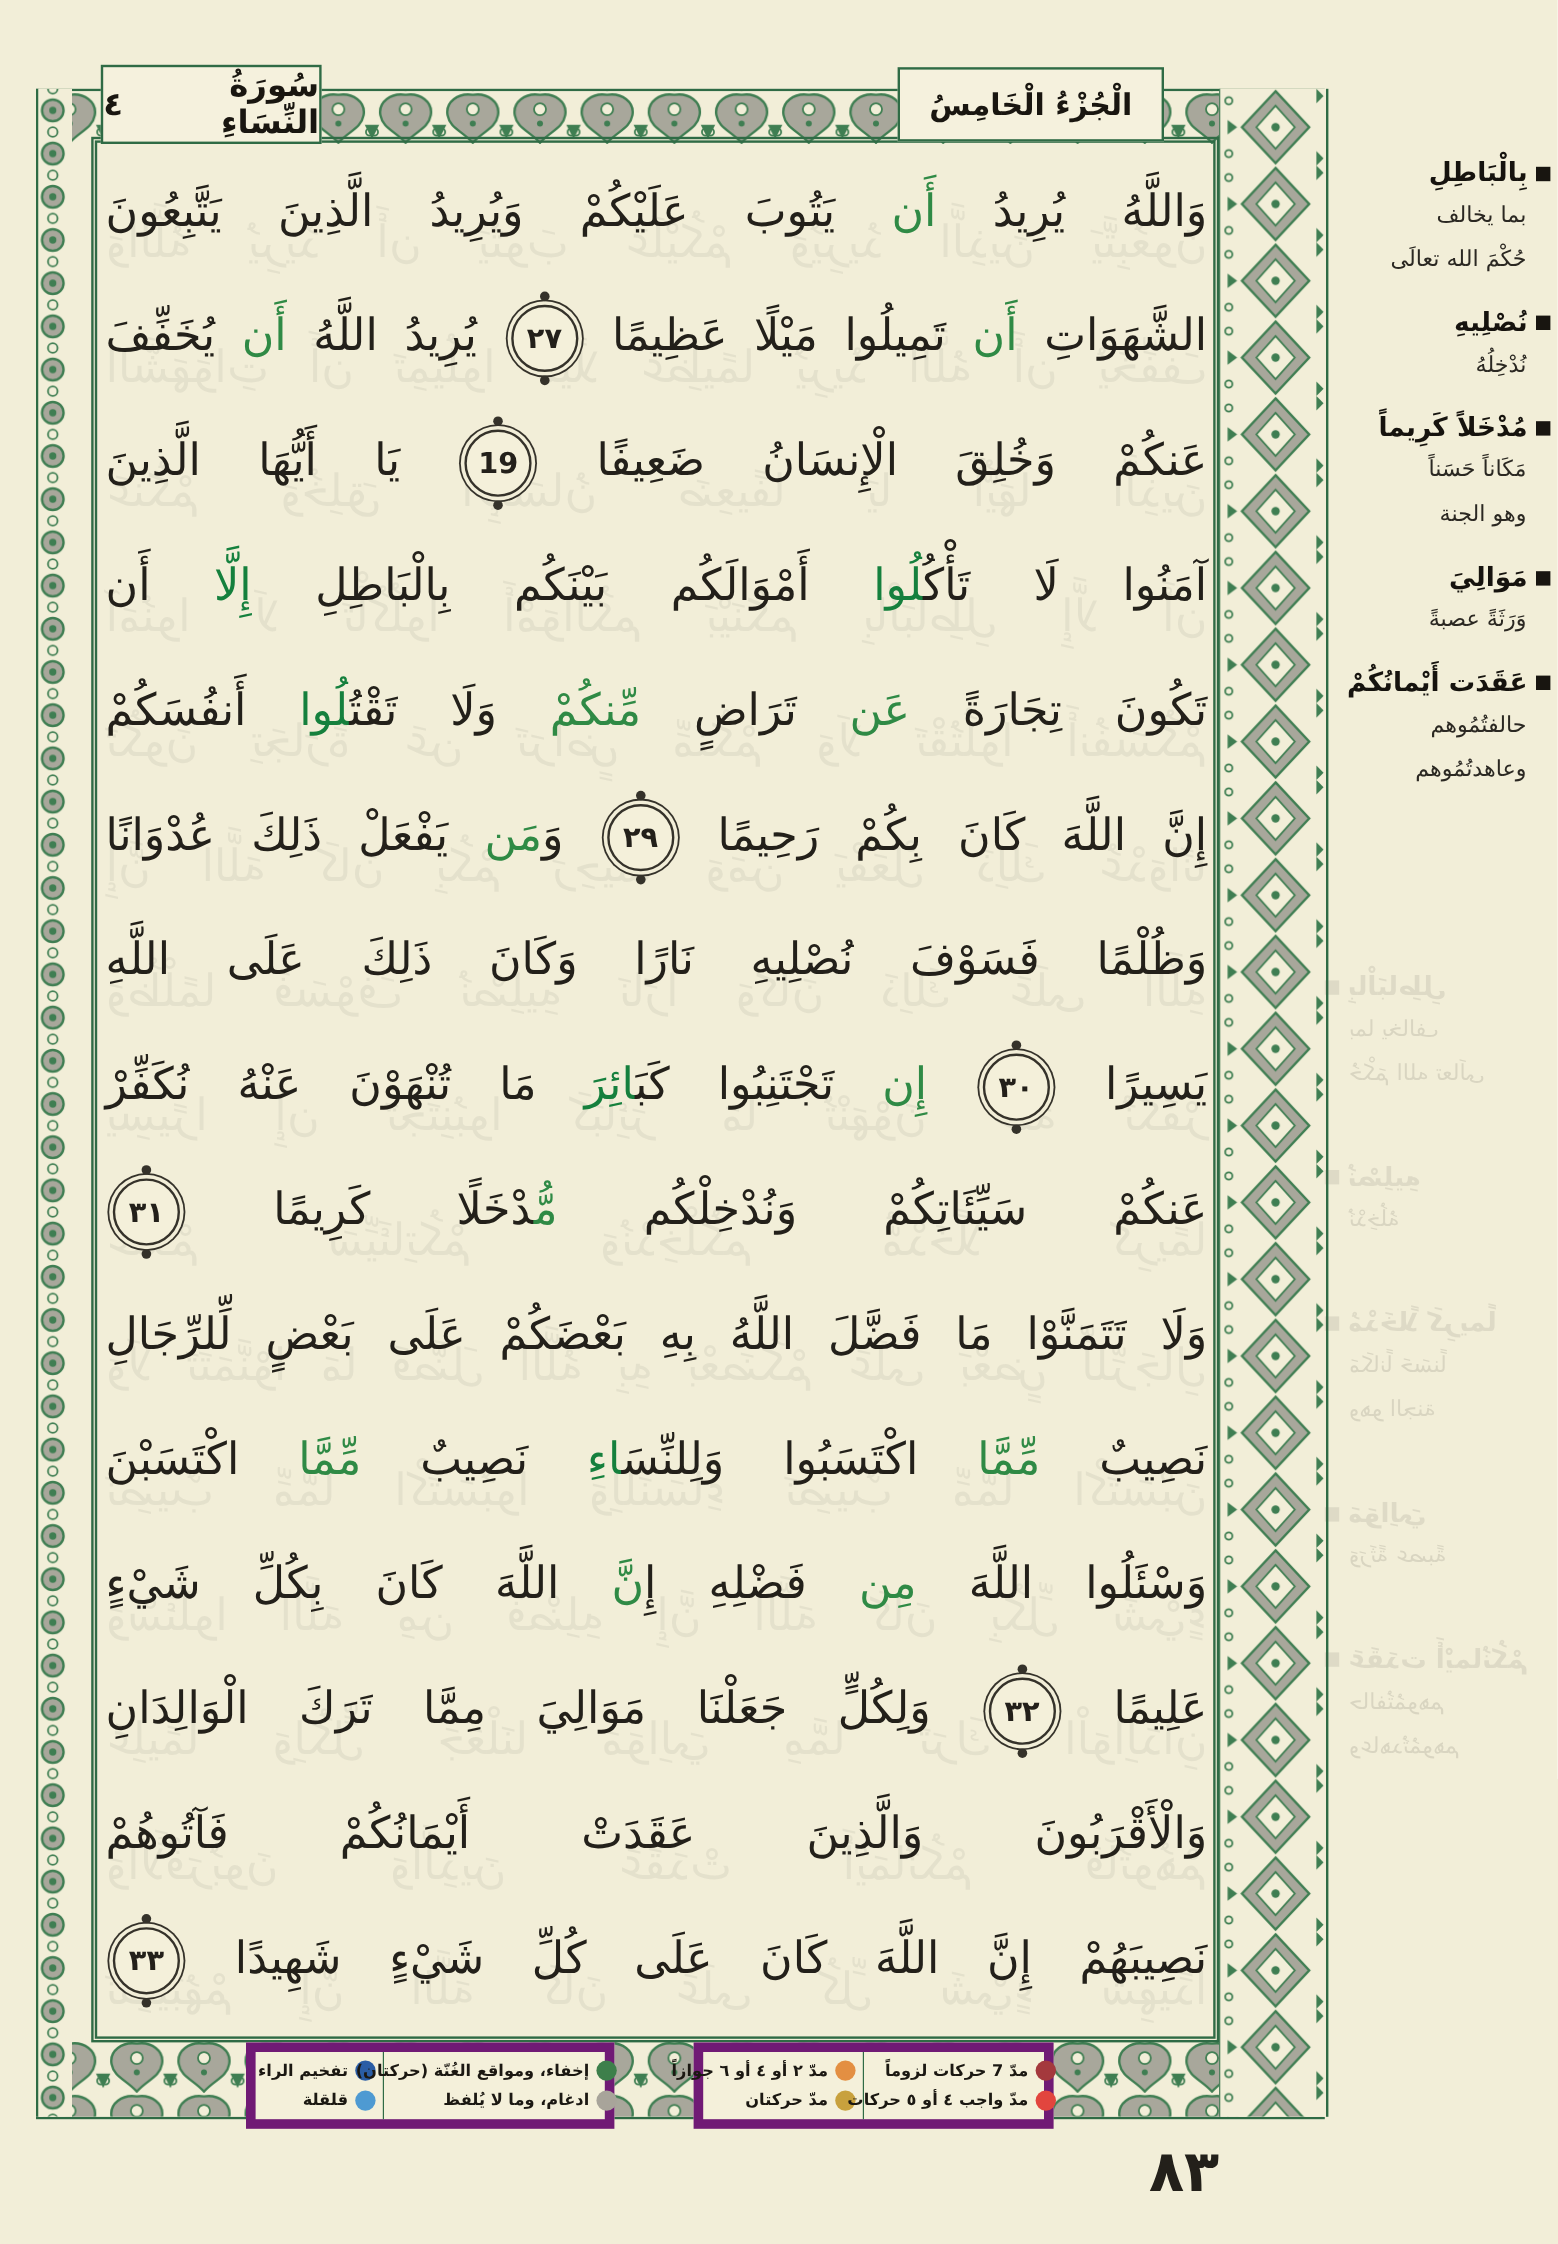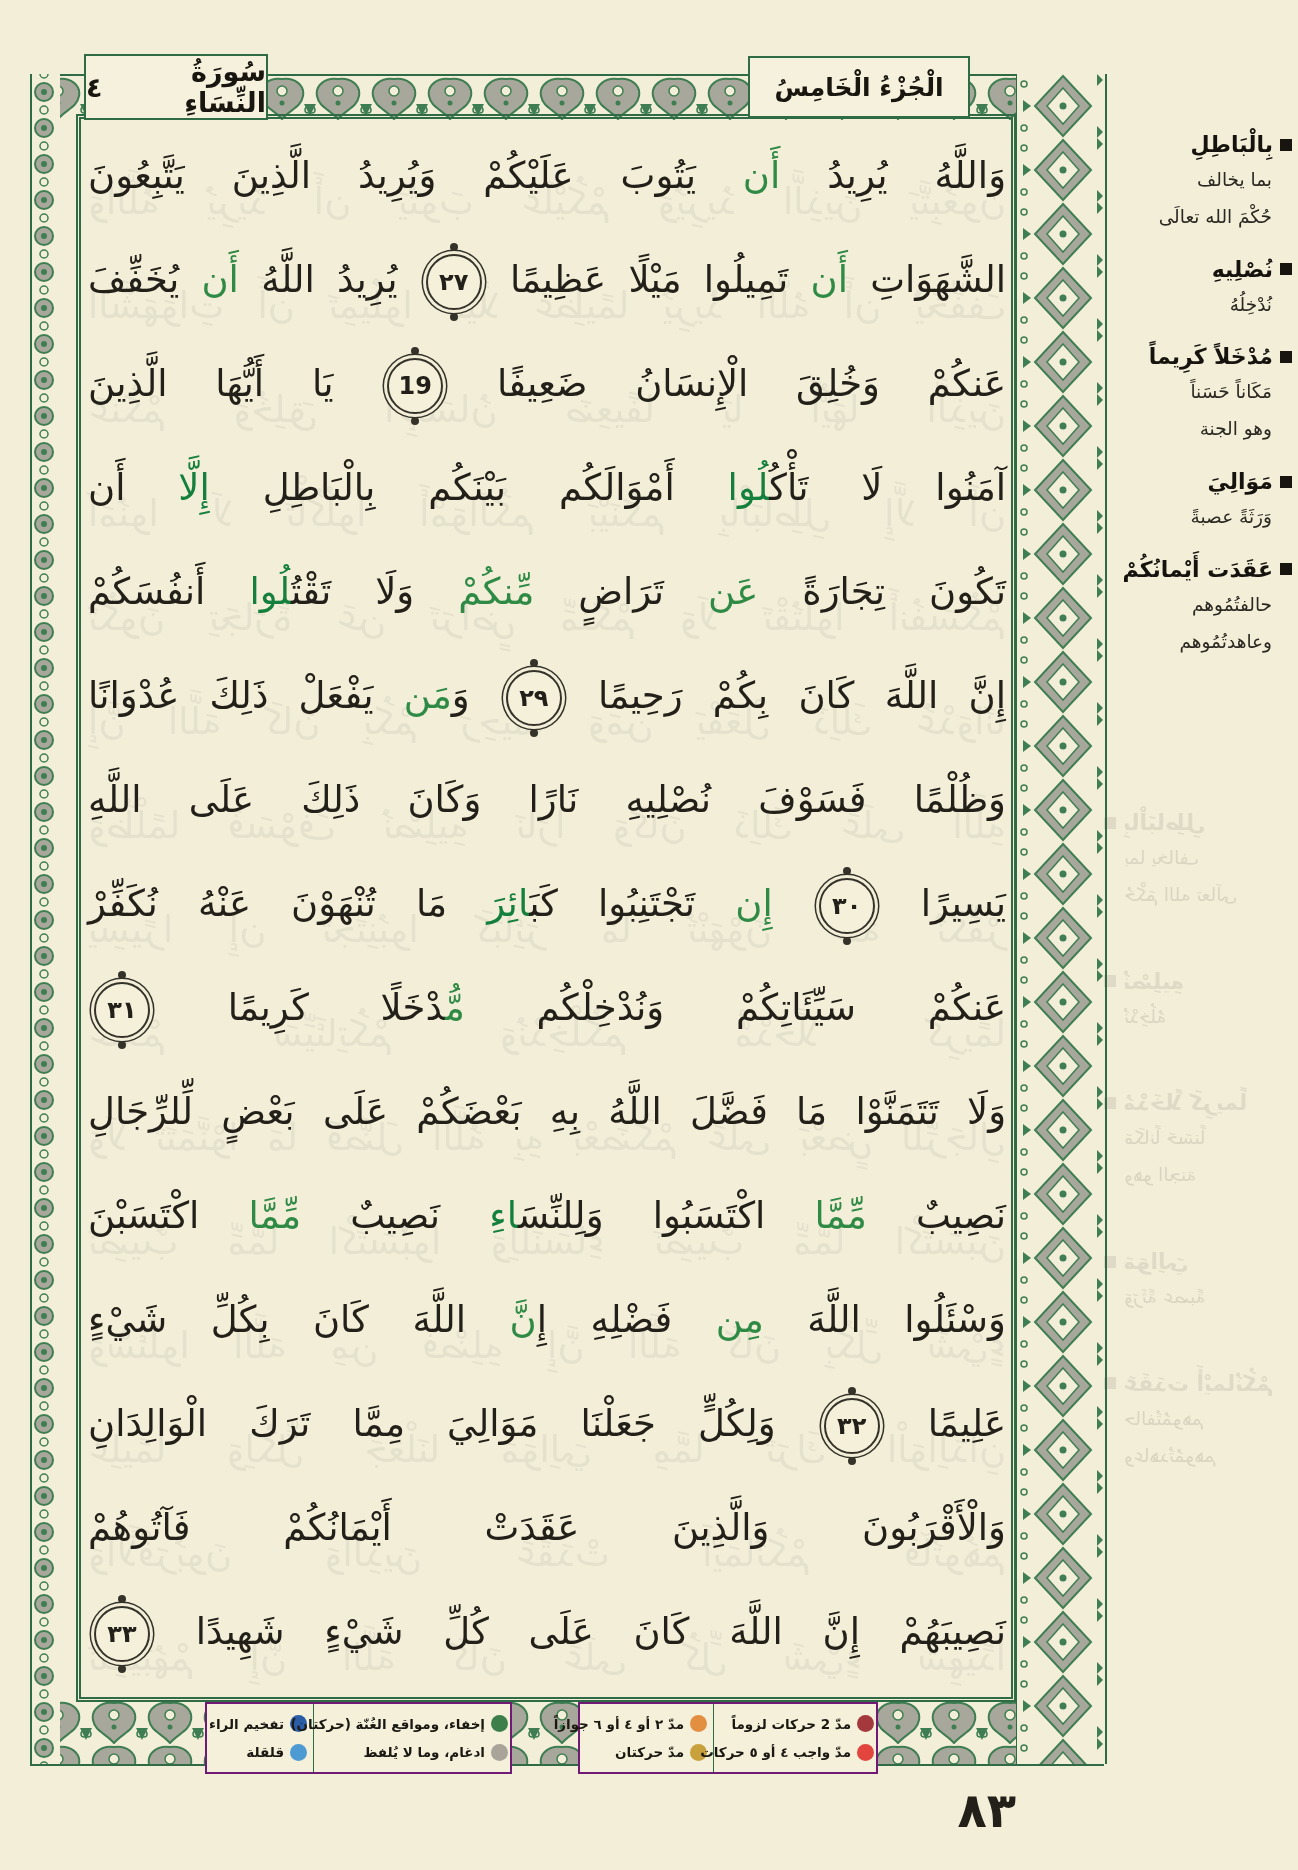--- a/index.html
+++ b/index.html
@@ -41,21 +41,21 @@
   .notes{position:absolute;left:1104px;top:132px;width:188px;direction:rtl;z-index:4;color:#16130e;}
   .note{margin-bottom:26px;}
   .note-term{font-weight:bold;font-size:22px;display:flex;align-items:center;gap:7px;direction:rtl;}
   .bullet-sq{display:inline-block;width:12px;height:12px;background:#181510;flex:0 0 auto;}
   .note-def{font-size:18.5px;color:#2b2822;padding-right:20px;margin-top:10px;line-height:1.45;}
   .ghost-notes{position:absolute;left:1104px;top:810px;width:188px;direction:rtl;z-index:1;opacity:0.12;transform:scaleX(-1);filter:blur(0.5px);color:#55534b;}
   .ghost-notes .note{margin-bottom:60px;}
   .ghost-notes .bullet-sq{background:#55534b;}
 
   
-  .legend-box{position:absolute;top:1702px;height:72px;background:#f4f0da;border:2px solid #701a75;display:flex;direction:ltr;z-index:6;box-sizing:border-box;}
+  .legend-box{position:absolute;top:1702px;height:72px;background:#f4f0da;border:8px solid #701a75;display:flex;direction:ltr;z-index:6;box-sizing:border-box;}
   .legend-col{display:flex;flex-direction:column;justify-content:space-evenly;padding:0 6px;box-sizing:border-box;}
   .legend-col + .legend-col{border-left:1.5px solid #2f6b45;}
   .legend-entry{display:flex;direction:rtl;align-items:center;gap:6px;white-space:nowrap;}
   .legend-dot{width:17px;height:17px;border-radius:50%;flex:0 0 auto;}
   .legend-label{font-size:13.5px;font-weight:bold;color:#1b1812;}
 
   
   .page-number{position:absolute;left:76px;top:1782px;width:940px;text-align:right;font-size:48px;font-weight:bold;color:#23201a;z-index:4;}
 </style>
 </head>
@@ -288,21 +288,21 @@
             <span class="legend-label">مدّ ٢ أو ٤ أو ٦ جوازاً</span>
           </div>
           <div class="legend-entry">
             <span class="legend-dot" style="background: rgb(200, 161, 61);"></span>
             <span class="legend-label">مدّ حركتان</span>
           </div>
         </div>
         <div class="legend-col" style="width: 167px;">
           <div class="legend-entry">
             <span class="legend-dot" style="background: rgb(164, 57, 61);"></span>
-            <span class="legend-label">مدّ 2 حركات لزوماً</span>
+            <span class="legend-label">مدّ 7 حركات لزوماً</span>
           </div>
           <div class="legend-entry">
             <span class="legend-dot" style="background: rgb(226, 69, 62);"></span>
             <span class="legend-label">مدّ واجب ٤ أو ٥ حركات</span>
           </div>
         </div>
       </div>
     </div>
 
   <div class="page-number">٨٣</div>

